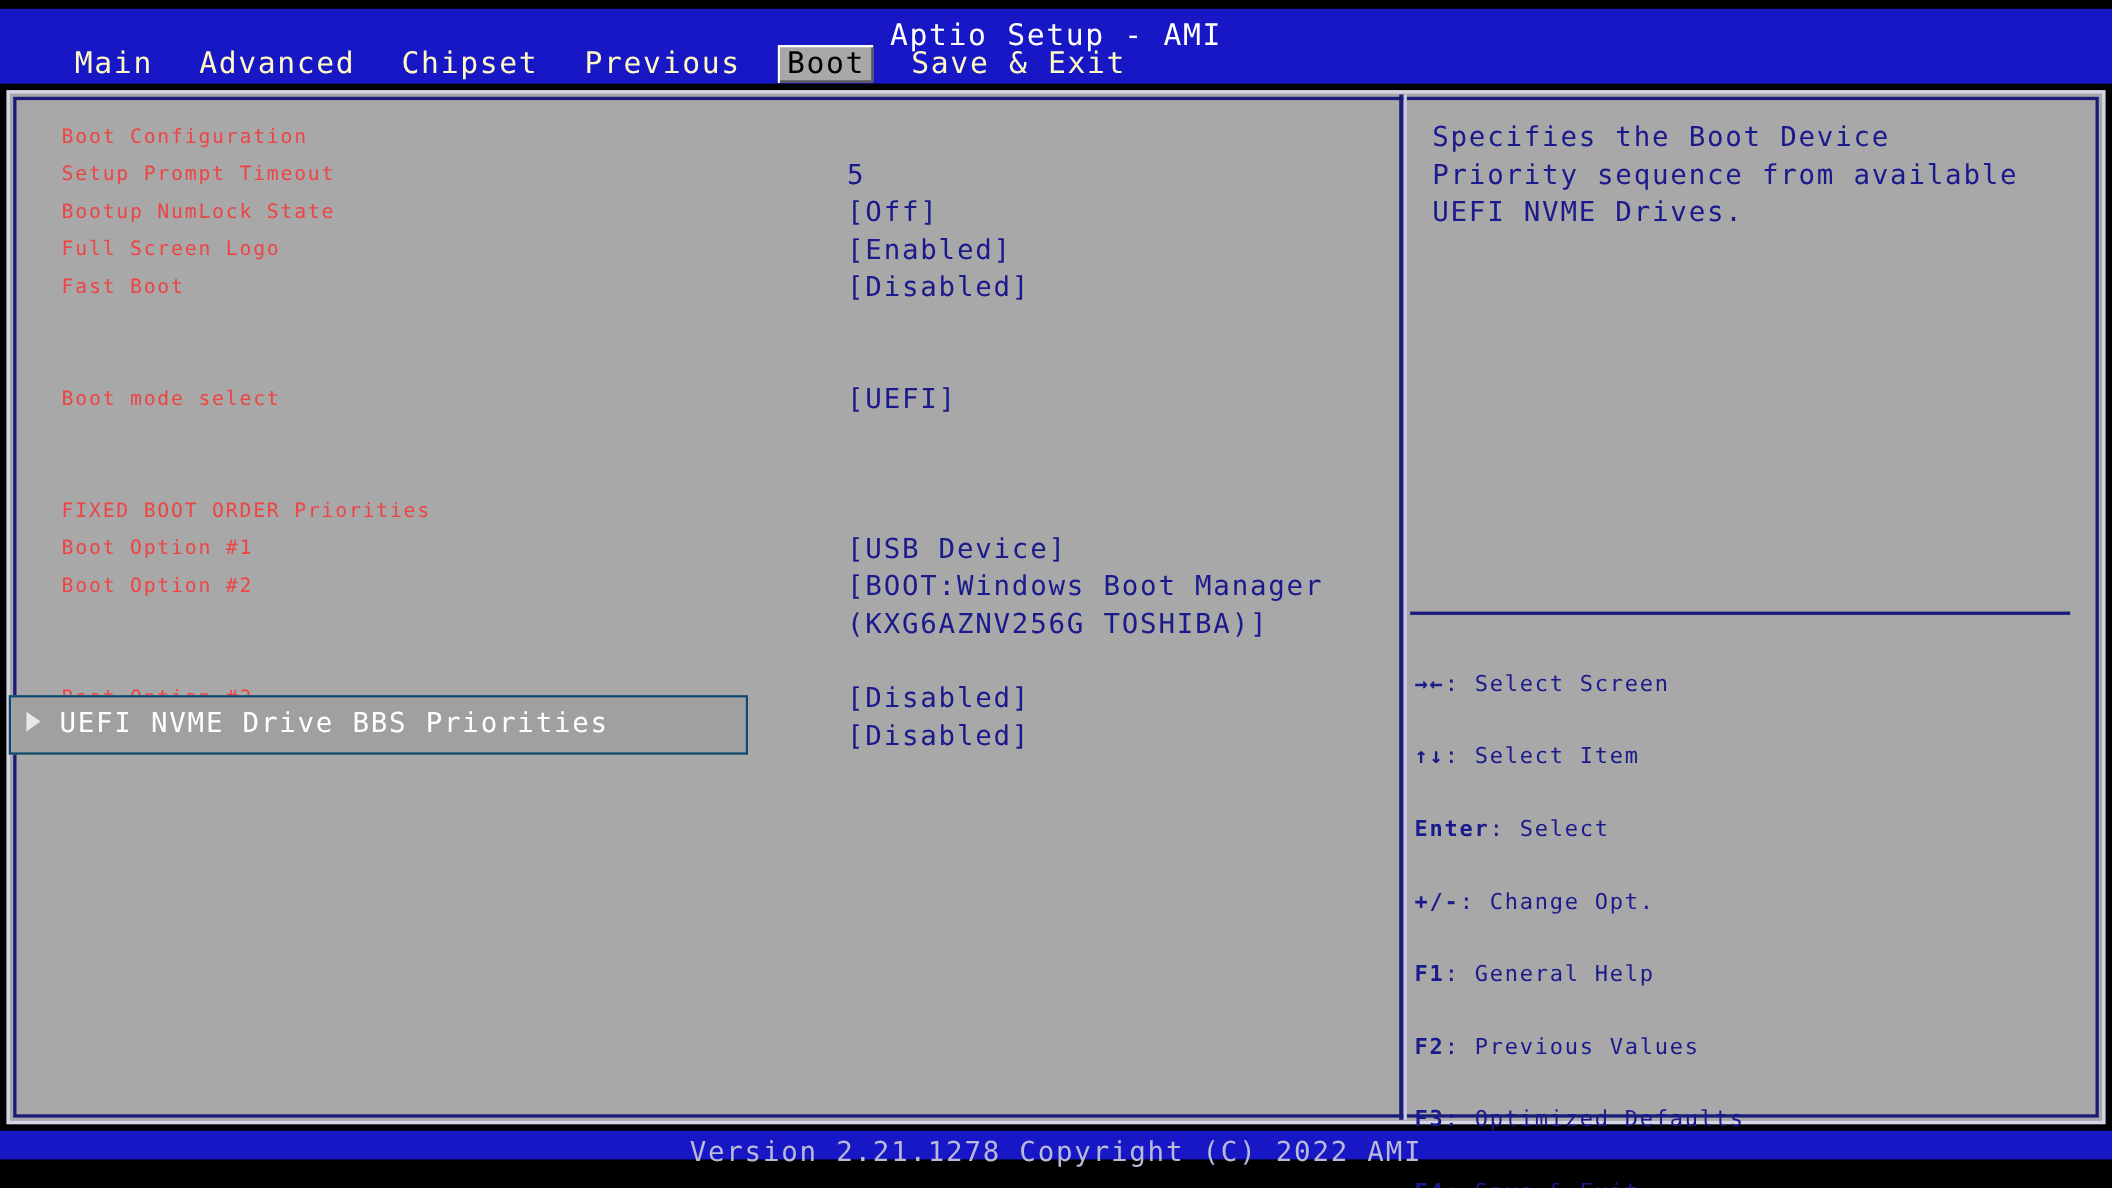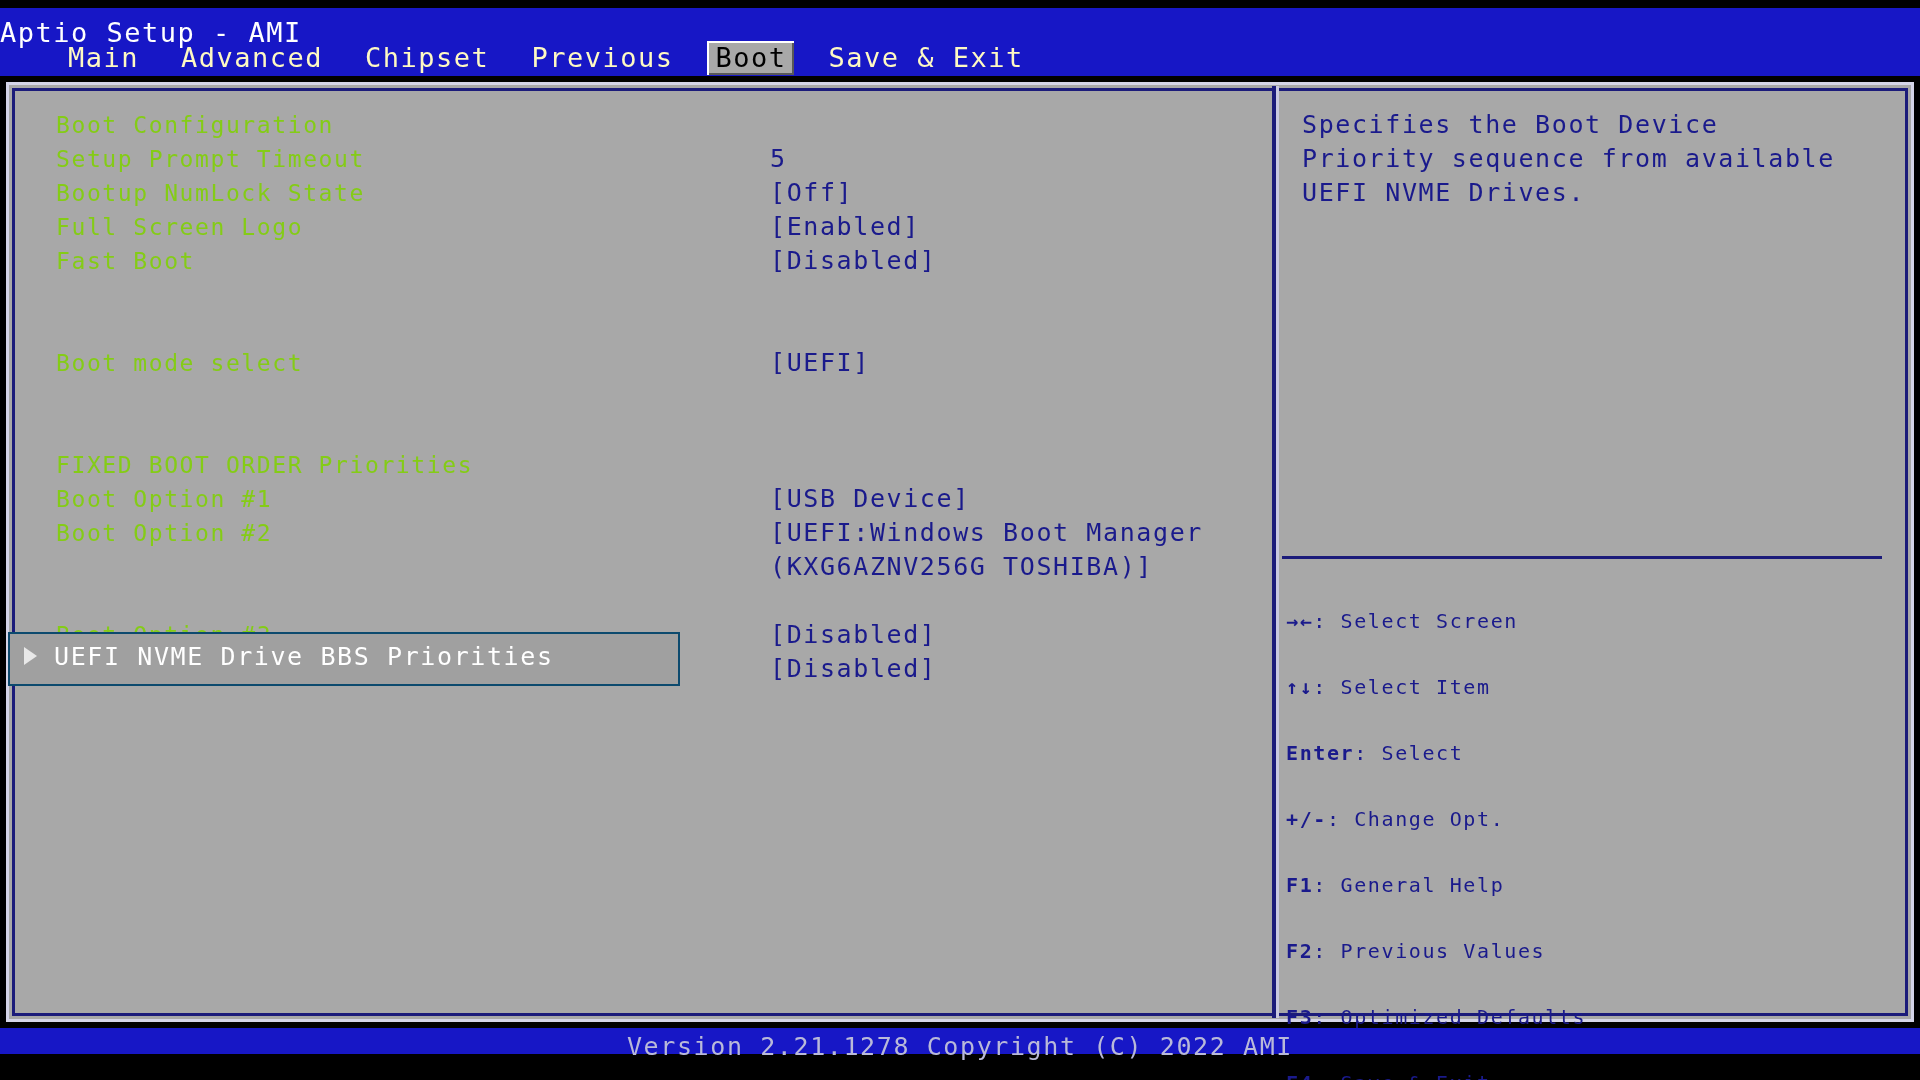--- a/index.html
+++ b/index.html
@@ -30,20 +30,21 @@
     top: 8px;
     width: 1920px;
     height: 68px;
     background: #1717c6;
   }
   .title-text {
     position: absolute;
     left: 0;
     top: 9px;
     width: 1920px;
+    text-align: center;
     color: #ffffff;
     font-size: 27px;
     letter-spacing: 1.5px;
     white-space: pre;
   }
 
   
   .menubar {
     position: absolute;
     left: 60px;
@@ -120,22 +121,22 @@
   .row {
     position: relative;
     height: 34px;
     line-height: 34px;
     white-space: pre;
   }
   .row .label {
     position: absolute;
     left: 0;
     top: 0;
-    color: #84cc16;
-    font-size: 23px;
+    color: #ef4444;
+    font-size: 18px;
     letter-spacing: 1.6px;
   }
   .row .value {
     position: absolute;
     left: 714px;
     top: 0;
     color: #1a1a8c;
     font-size: 25px;
     letter-spacing: 1.6px;
   }
@@ -313,21 +314,21 @@
       <span class="label">FIXED BOOT ORDER Priorities</span>
     </div>
 
     <div class="row">
       <span class="label">Boot Option #1</span>
       <span class="value">[USB Device]</span>
     </div>
 
     <div class="row" style="height:102px;">
       <span class="label">Boot Option #2</span>
-      <span class="valwrap">[UEFI:Windows Boot Manager (KXG6AZNV256G TOSHIBA)]</span>
+      <span class="valwrap">[BOOT:Windows Boot Manager (KXG6AZNV256G TOSHIBA)]</span>
     </div>
 
     <div class="row">
       <span class="label">Boot Option #3</span>
       <span class="value">[Disabled]</span>
     </div>
 
     <div class="row">
       <span class="label">Boot Option #4</span>
       <span class="value">[Disabled]</span>

